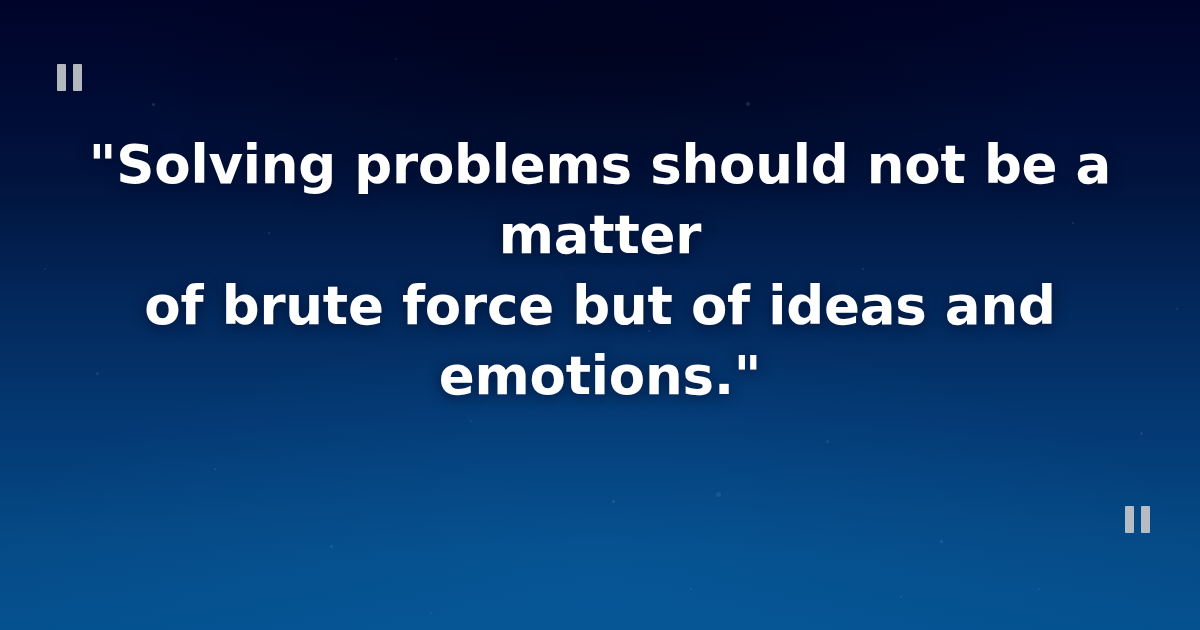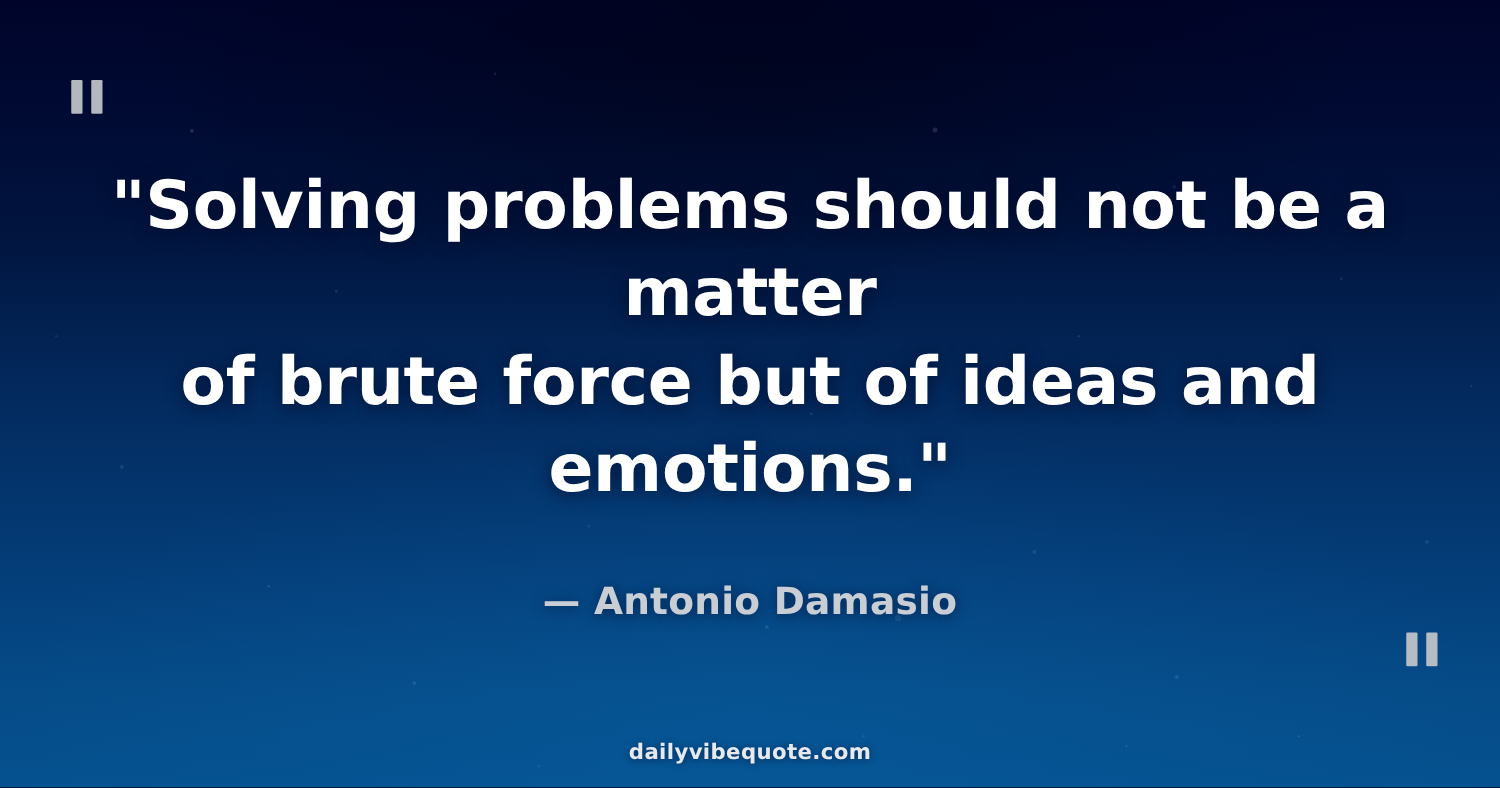--- a/index.html
+++ b/index.html
@@ -168,25 +168,21 @@
 
   <div class="quote-mark" id="quote-mark-top">
     <span></span>
     <span></span>
   </div>
 
   <div id="content">
     <div id="quote-text">"Solving problems should not be a matter
 of brute force but of ideas and
 emotions."</div>
-    <div id="quote-author">— Antonio Damasio</div>
   </div>
 
   <div class="quote-mark" id="quote-mark-bottom">
     <span></span>
     <span></span>
   </div>
 
-  <div id="footer">
-    <span id="footer-site">dailyvibequote.com</span>
-  </div>
 
 </div>
 
 </body></html>

